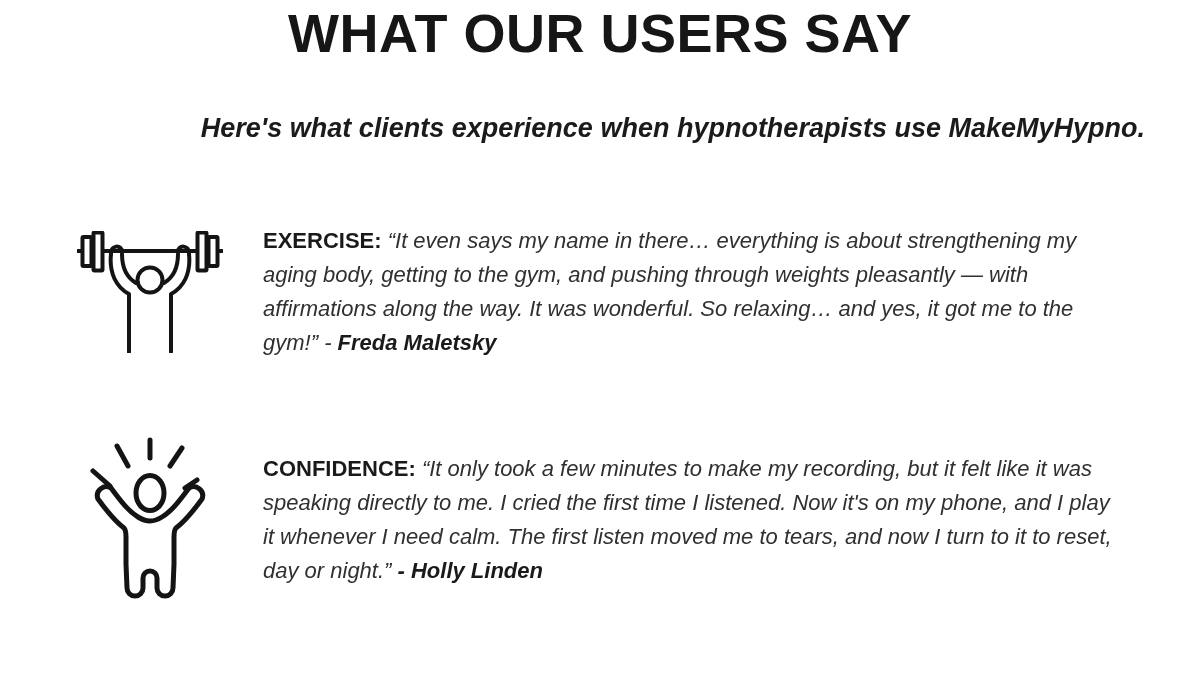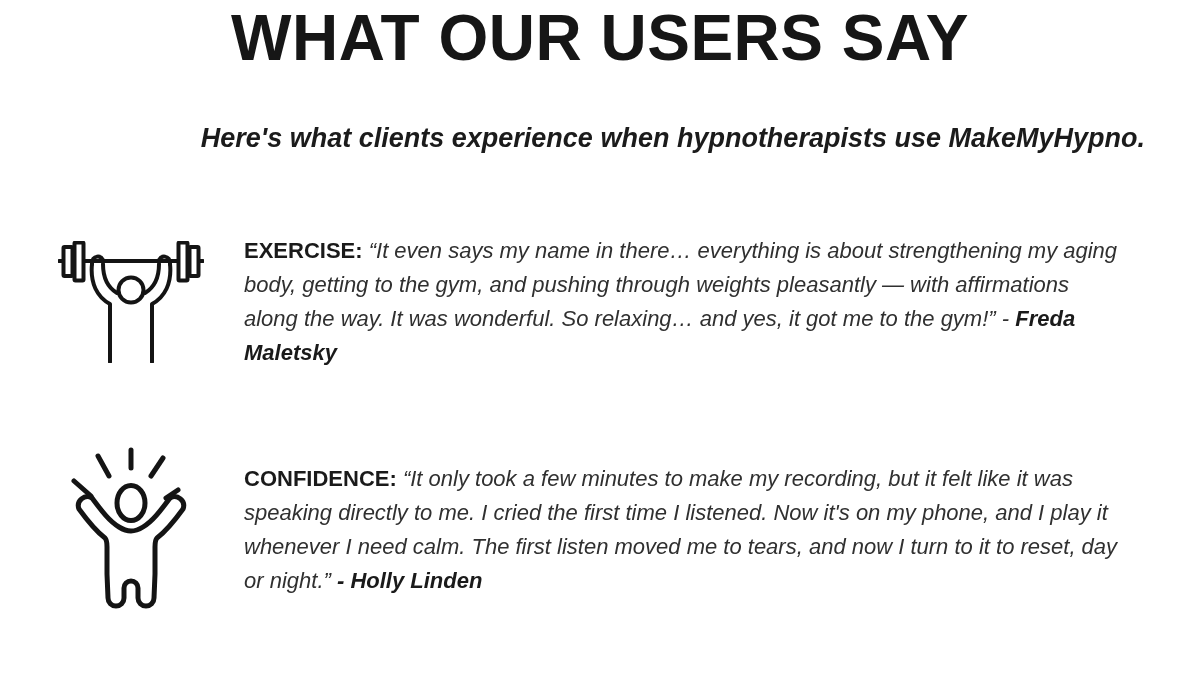--- a/index.html
+++ b/index.html
@@ -6,40 +6,40 @@
   body{
     width:1200px;height:674px;overflow:hidden;
     background:#ffffff;
     font-family:"Liberation Sans", sans-serif;
     color:#1f1f1f;
   }
   .wrap{width:1200px;height:674px;}
   .title{
     margin:6px 0 0 0;
     text-align:center;
-    font-size:64px;
+    font-size:54px;
     line-height:1;
     font-weight:700;
     letter-spacing:.5px;
     color:#161616;
   }
   .subtitle{
     margin:50px 55px 0 55px;
     text-align:right;
     font-size:27px;
     line-height:36px;
     font-weight:700;
     font-style:italic;
     color:#1b1b1b;
   }
   .rows{margin-top:78px;}
   .row{
     display:flex;
     align-items:center;
-    padding-left:58px;
+    padding-left:77px;
     margin-bottom:76px;
   }
   .icon-cell{
     flex:0 0 146px;
     width:146px;
     display:flex;
     justify-content:center;
     margin-right:40px;
   }
   .t-text{

